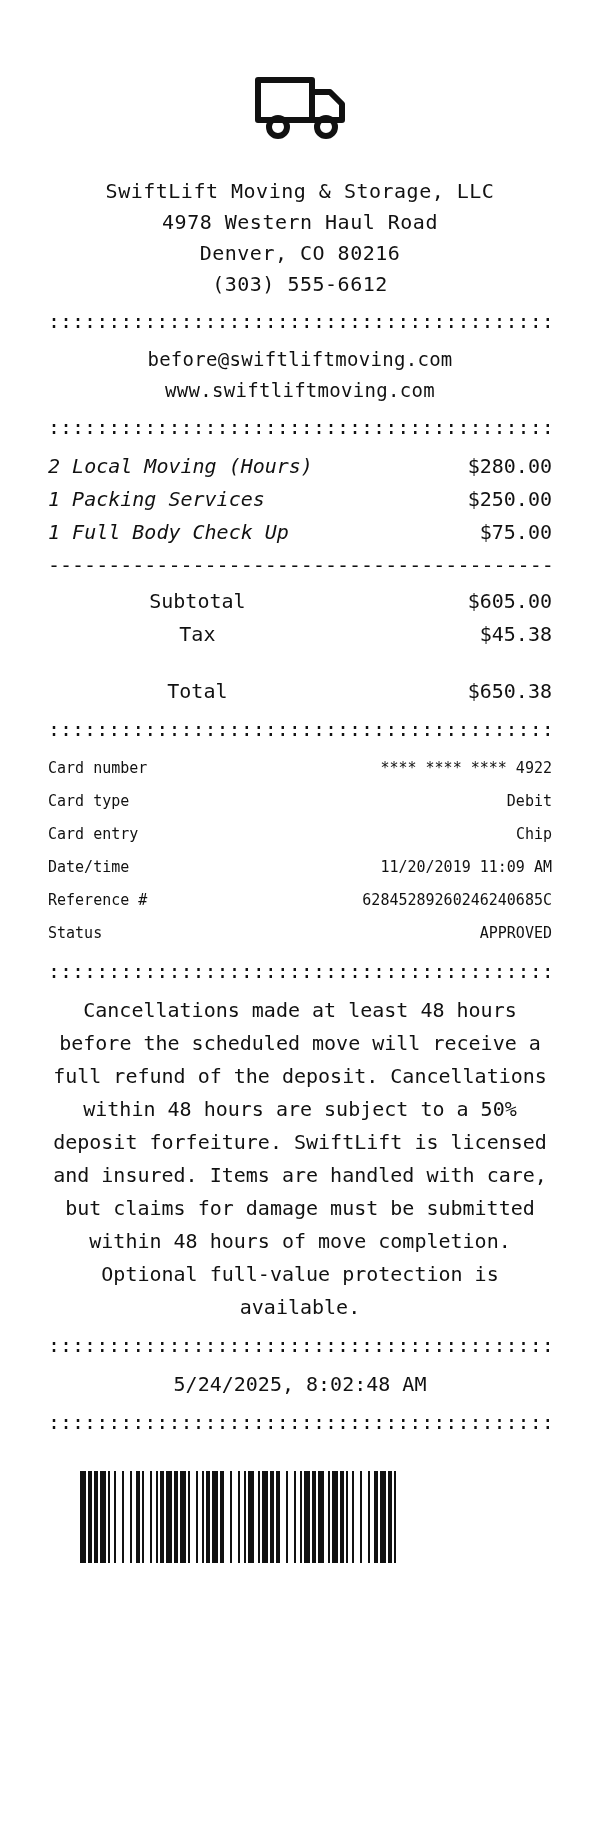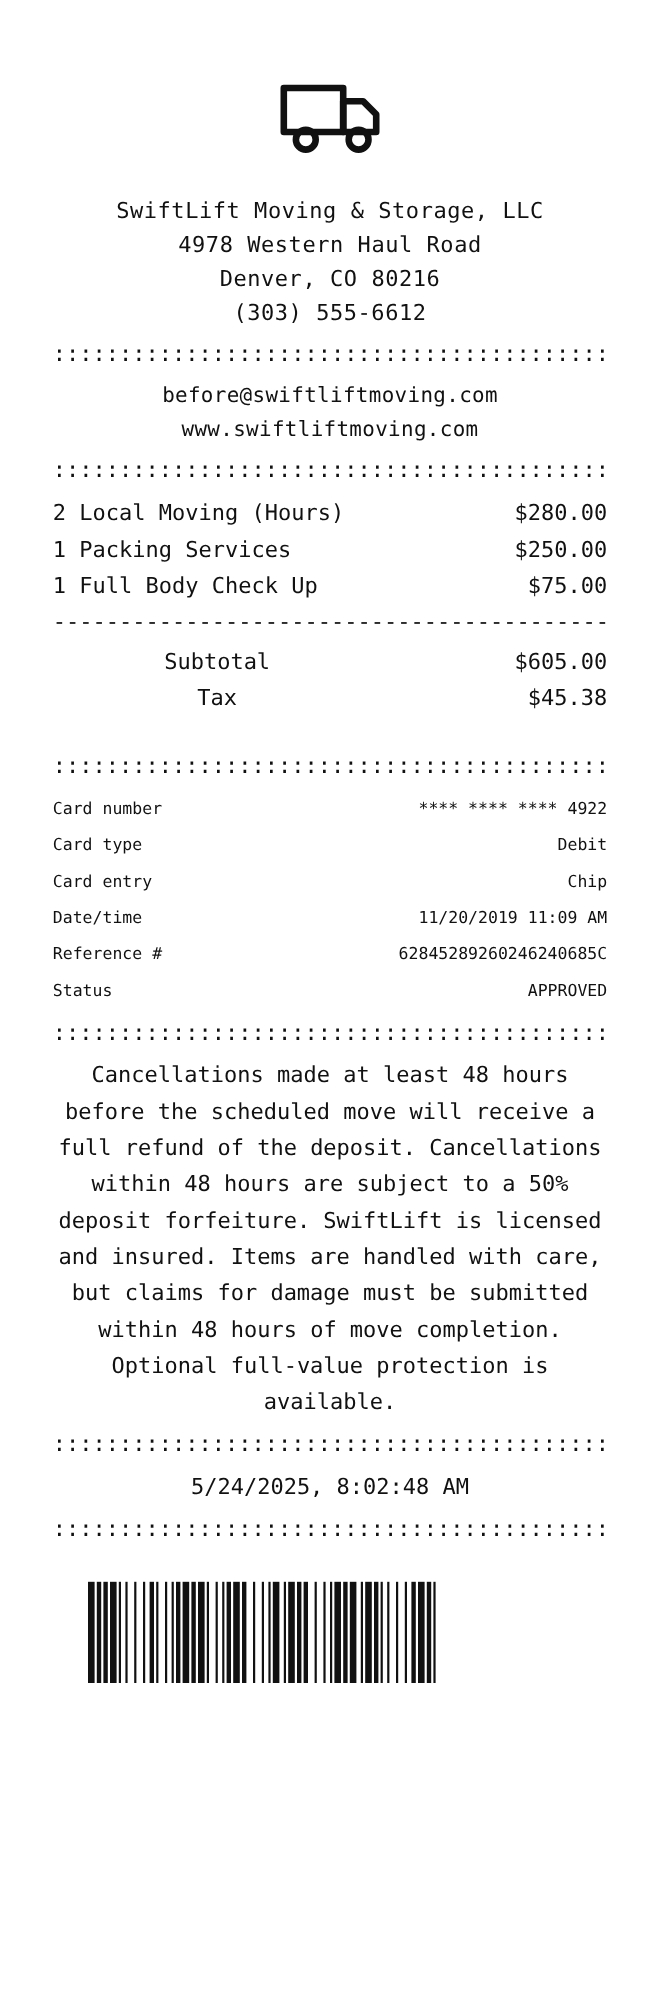--- a/index.html
+++ b/index.html
@@ -67,20 +67,21 @@
   .item-row {
     display: flex;
     justify-content: space-between;
     align-items: baseline;
     font-size: 20px;
     line-height: 33px;
     white-space: pre;
   }
   .item-desc {
     text-align: right;
+    font-style: italic;
   }
   .item-amt {
     text-align: right;
   }
   .totals {
     margin-top: 4px;
   }
   .total-row {
     display: flex;
     justify-content: space-between;
@@ -193,20 +194,24 @@
   <div class="totals">
     <div class="total-row">
       <span class="t-label">Subtotal</span>
       <span class="t-val">$605.00</span>
     </div>
     <div class="total-row">
       <span class="t-label">Tax</span>
       <span class="t-val">$45.38</span>
     </div>
     <div class="grand-gap"></div>
+    <div class="total-row">
+      <span class="t-label">Total</span>
+      <span class="t-val">$650.38</span>
+    </div>
   </div>
 
   <div class="dotted-sep">:::::::::::::::::::::::::::::::::::::::::::::::::::::::</div>
 
   <div class="payment">
     <div class="pay-row">
       <span class="pay-label">Card number</span>
       <span class="pay-val">**** **** **** 4922</span>
     </div>
     <div class="pay-row">

